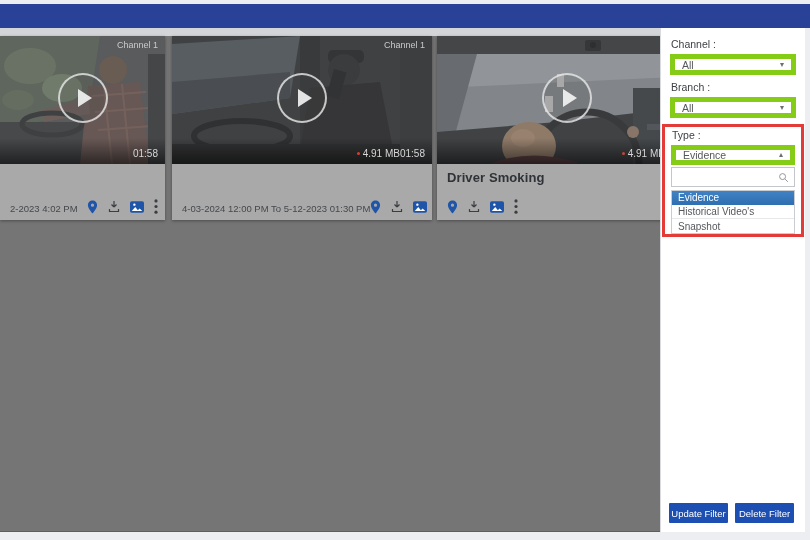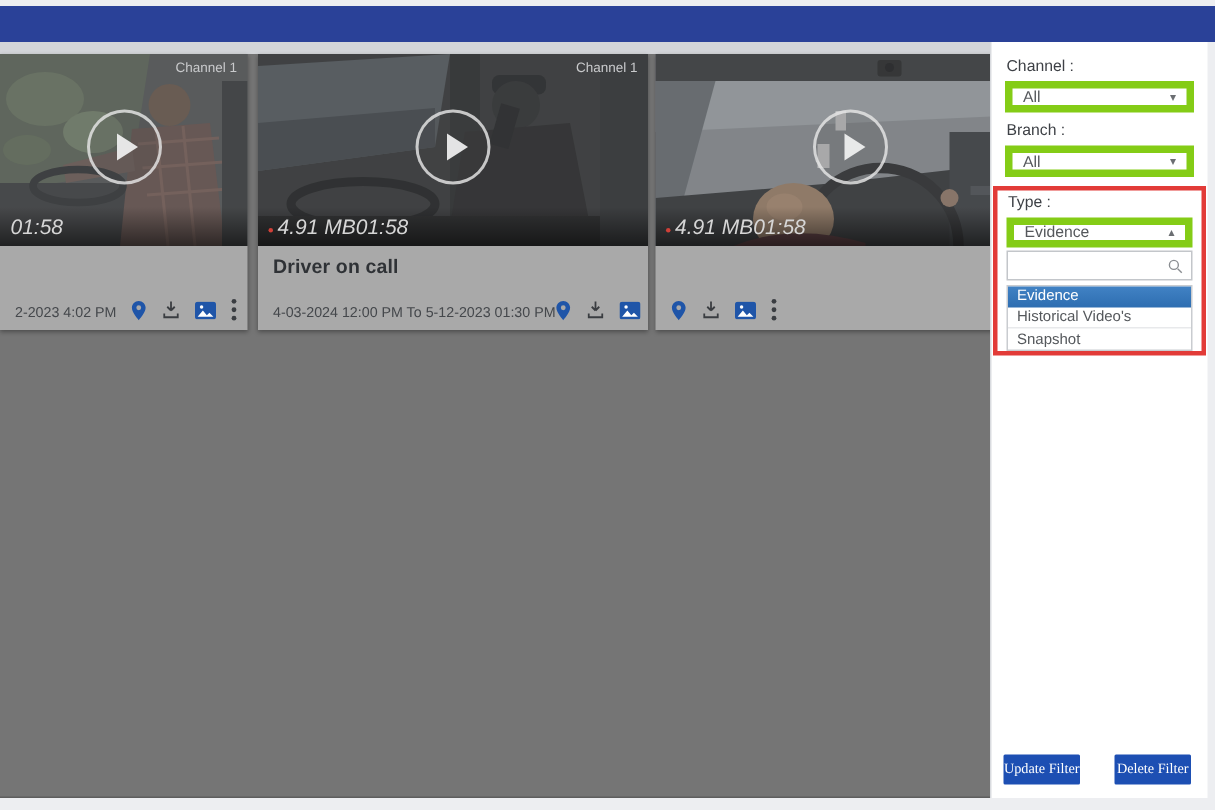--- a/index.html
+++ b/index.html
@@ -22,22 +22,22 @@
   .thumb { position:relative; width:100%; height:128px; background:#3a3d40; overflow:hidden;padding-left:20px; }
   .thumb svg.bg { position:absolute; inset:0; width:100%; height:100%; display:block; }
   .channel { position:absolute; top:4px; right:7px; font-size:9px; color:#c9cacc; }
   .play { position:absolute; left:50%; top:50%; width:50px; height:50px; margin:-27px 0 0 -25px;
           border:2px solid rgba(235,235,235,.8); border-radius:50%; background:rgba(70,70,70,.18);
           display:flex; align-items:center; justify-content:center; }
   .play-tri { width:0; height:0; border-left:14px solid rgba(242,242,242,.92);
               border-top:9px solid transparent; border-bottom:9px solid transparent; margin-left:5px; }
   .vstrip { position:absolute; left:0; right:0; bottom:0; height:26px;
             background:linear-gradient(transparent, rgba(0,0,0,.55));
-            display:flex; align-items:flex-end; justify-content:flex-start;
-            padding:0 7px 5px; font-size:14px; color:#d6d6d6;font-style:italic; }
+            display:flex; align-items:flex-end; justify-content:flex-end;
+            padding:0 7px 5px; font-size:10px; color:#d6d6d6; }
   .vstrip .left { display:flex; align-items:center; }
   .size-dot { width:3px; height:3px; background:#d04038; border-radius:50%; margin:0 3px 4px 0; align-self:flex-end; }
 
   .info { position:relative; height:56px; padding:6px 10px; }
   .title { font-size:13px; font-weight:bold; color:#2f3236; letter-spacing:.1px; }
   .vehicle { font-size:9.5px; color:#5a5d61; margin-top:3px; }
   .meta { position:absolute; left:10px; right:7px; bottom:6px; display:flex; align-items:flex-end; justify-content:space-between; }
   .date { font-size:9.5px; color:#45484c; white-space:nowrap; }
   .icons { display:flex; align-items:center; gap:10px; }
   .icons span { display:flex; }
@@ -51,21 +51,21 @@
   .typebox { border:3px solid #e23b38; margin:2px -8px 0 -8px; padding:1px 6px 0 6px; background:#fff; }
   .typebox .flabel { margin-top:1px; }
   .search { height:20px; border:1px solid #c3c6ca; background:#fff; display:flex; align-items:center;
             padding:0 5px; margin-top:2px; }
   .search input { flex:1; border:none; outline:none; font-size:10px; min-width:0; font-family:inherit; }
   .optlist { border:1px solid #c9ccd0; background:#fff; margin-top:3px; }
   .opt { height:14px; display:flex; align-items:center; padding:0 6px; font-size:10px; color:#55585c;
          border-bottom:1px solid #e8e9eb; cursor:pointer; }
   .opt:last-child { border-bottom:none; }
   .opt.sel { background:linear-gradient(#4182c4,#2f6fb2); color:#fff; border-bottom-color:#2f6fb2; }
-  .btnrow { position:absolute; left:8px; right:11px; bottom:9px; display:flex; gap:23px;font-family:Liberation Serif, serif; }
+  .btnrow { position:absolute; left:8px; right:11px; bottom:9px; display:flex; gap:7px; }
   .btn { flex:1; height:20px; background:#1d4fb3; color:#fff; font-size:9.5px; display:flex;
          align-items:center; justify-content:center; border:none; cursor:pointer; font-family:inherit; border-radius:1px; }
 </style>
 </head>
 <body>
 
 <div class="topbar"></div>
 
 <div class="content">
   <div class="content-topstrip"></div>
@@ -152,21 +152,20 @@
         </div>
       <div class="vstrip">
         <div class="left">
           <span class="size-dot"></span>
           <span>4.91 MB</span>
         </div>
         <div>01:58</div>
       </div>
     </div>
     <div class="info">
-      <div class="title">Driver on call</div>
       <div class="meta">
         <div class="date">4-03-2024  12:00 PM To 5-12-2023  01:30 PM</div>
         <div class="icons">
           <span>
             <svg width="11" height="14" viewBox="0 0 24 30">
                 <path d="M12 1C6.5 1 2 5.5 2 11c0 7 10 18 10 18s10-11 10-18C22 5.5 17.5 1 12 1zm0 13.5A3.5 3.5 0 1 1 12 7.5a3.5 3.5 0 0 1 0 7z" fill="#1f55a8"></path>
               </svg>
           </span>
           <span>
             <svg width="12" height="13" viewBox="0 0 24 26">
@@ -221,20 +220,21 @@
         </div>
       <div class="vstrip">
         <div class="left">
           <span class="size-dot"></span>
           <span>4.91 MB</span>
         </div>
         <div>01:58</div>
       </div>
     </div>
     <div class="info">
+      <div class="title">Driver Smoking</div>
       <div class="meta">
         <div class="icons">
           <span>
             <svg width="11" height="14" viewBox="0 0 24 30">
                 <path d="M12 1C6.5 1 2 5.5 2 11c0 7 10 18 10 18s10-11 10-18C22 5.5 17.5 1 12 1zm0 13.5A3.5 3.5 0 1 1 12 7.5a3.5 3.5 0 0 1 0 7z" fill="#1f55a8"></path>
               </svg>
           </span>
           <span>
             <svg width="12" height="13" viewBox="0 0 24 26">
                 <path d="M12 2v12m0 0l-5-5m5 5l5-5" stroke="#3a3d41" stroke-width="2.4" fill="none"></path>

